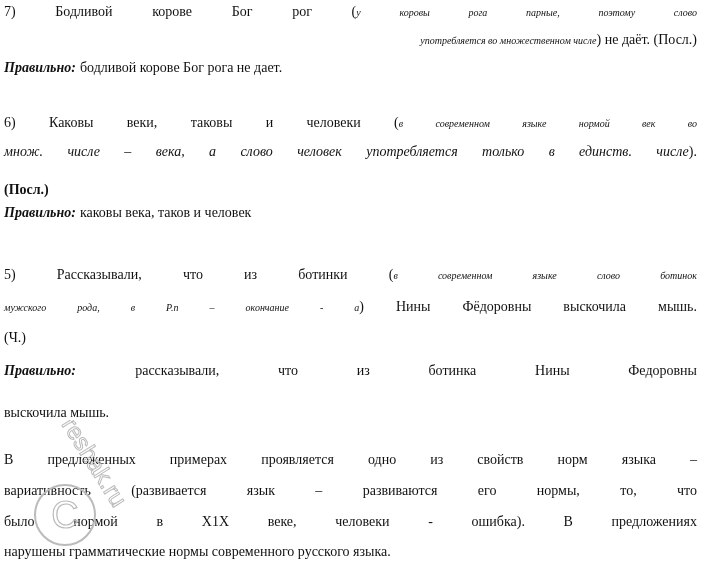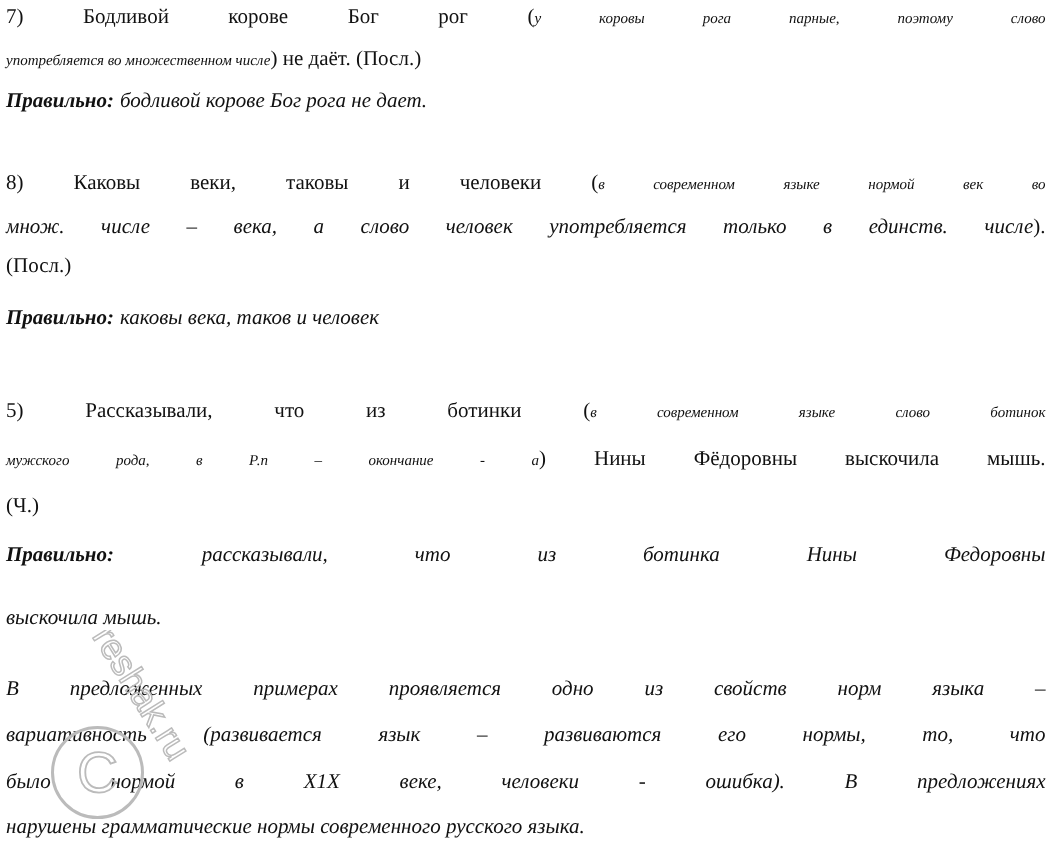--- a/index.html
+++ b/index.html
@@ -3,47 +3,47 @@
 <meta charset="utf-8">
 <style>
   html, body { margin: 0; padding: 0; background: #ffffff; }
   body { width: 701px; height: 570px; overflow: hidden; position: relative;
          font-family: "Liberation Serif", "DejaVu Serif", serif; color: #111; }
   .page { position: absolute; left: 4px; top: 0; width: 693px; }
   .line { position: absolute; left: 0; width: 693px; white-space: nowrap; }
   .just { text-align: justify; text-align-last: justify; }
   .big { font-size: 14px; }
   .sm { font-size: 10px; font-style: italic; }
-  .it { font-style: italic; }
+  .it { }
   .bi { font-weight: bold; font-style: italic; }
   .wm { position: absolute; left: 20px; top: 420px; width: 120px; height: 150px; pointer-events: none; }
 </style>
 </head>
 <body>
 
 <div class="page">
 
   <div class="line just" style="top:2px;">
     <span class="big">7) Бодливой корове Бог рог (</span><span class="sm">у коровы рога парные, поэтому слово</span>
   </div>
-  <div class="line" style="top:30px;">
+  <div class="line" style="top:30px;text-align:right;">
     <span class="sm">употребляется во множественном числе</span><span class="big">) не даёт. (Посл.)</span>
   </div>
   <div class="line" style="top:58px;">
     <span class="big bi">Правильно:</span>
     <span class="big it">бодливой корове Бог рога не дает.</span>
   </div>
 
   <div class="line just" style="top:113px;">
-    <span class="big">8) Каковы веки, таковы и человеки (</span><span class="sm">в современном языке нормой век во</span>
+    <span class="big">6) Каковы веки, таковы и человеки (</span><span class="sm">в современном языке нормой век во</span>
   </div>
   <div class="line just" style="top:142px;">
     <span class="sm" style="font-size:14px;">множ. числе – века, а слово человек употребляется только в единств. числе</span><span class="big">).</span>
   </div>
-  <div class="line" style="top:168px;">
+  <div class="line" style="top:180px;font-weight:bold;">
     <span class="big">(Посл.)</span>
   </div>
   <div class="line" style="top:203px;">
     <span class="big bi">Правильно:</span>
     <span class="big it">каковы века, таков и человек</span>
   </div>
 
   <div class="line just" style="top:265px;">
     <span class="big">5) Рассказывали, что из ботинки (</span><span class="sm">в современном языке слово ботинок</span>
   </div>

